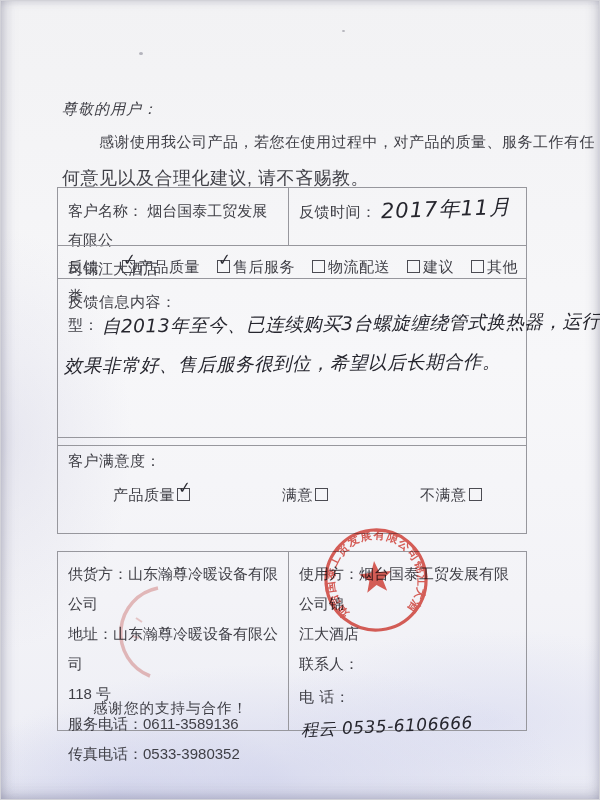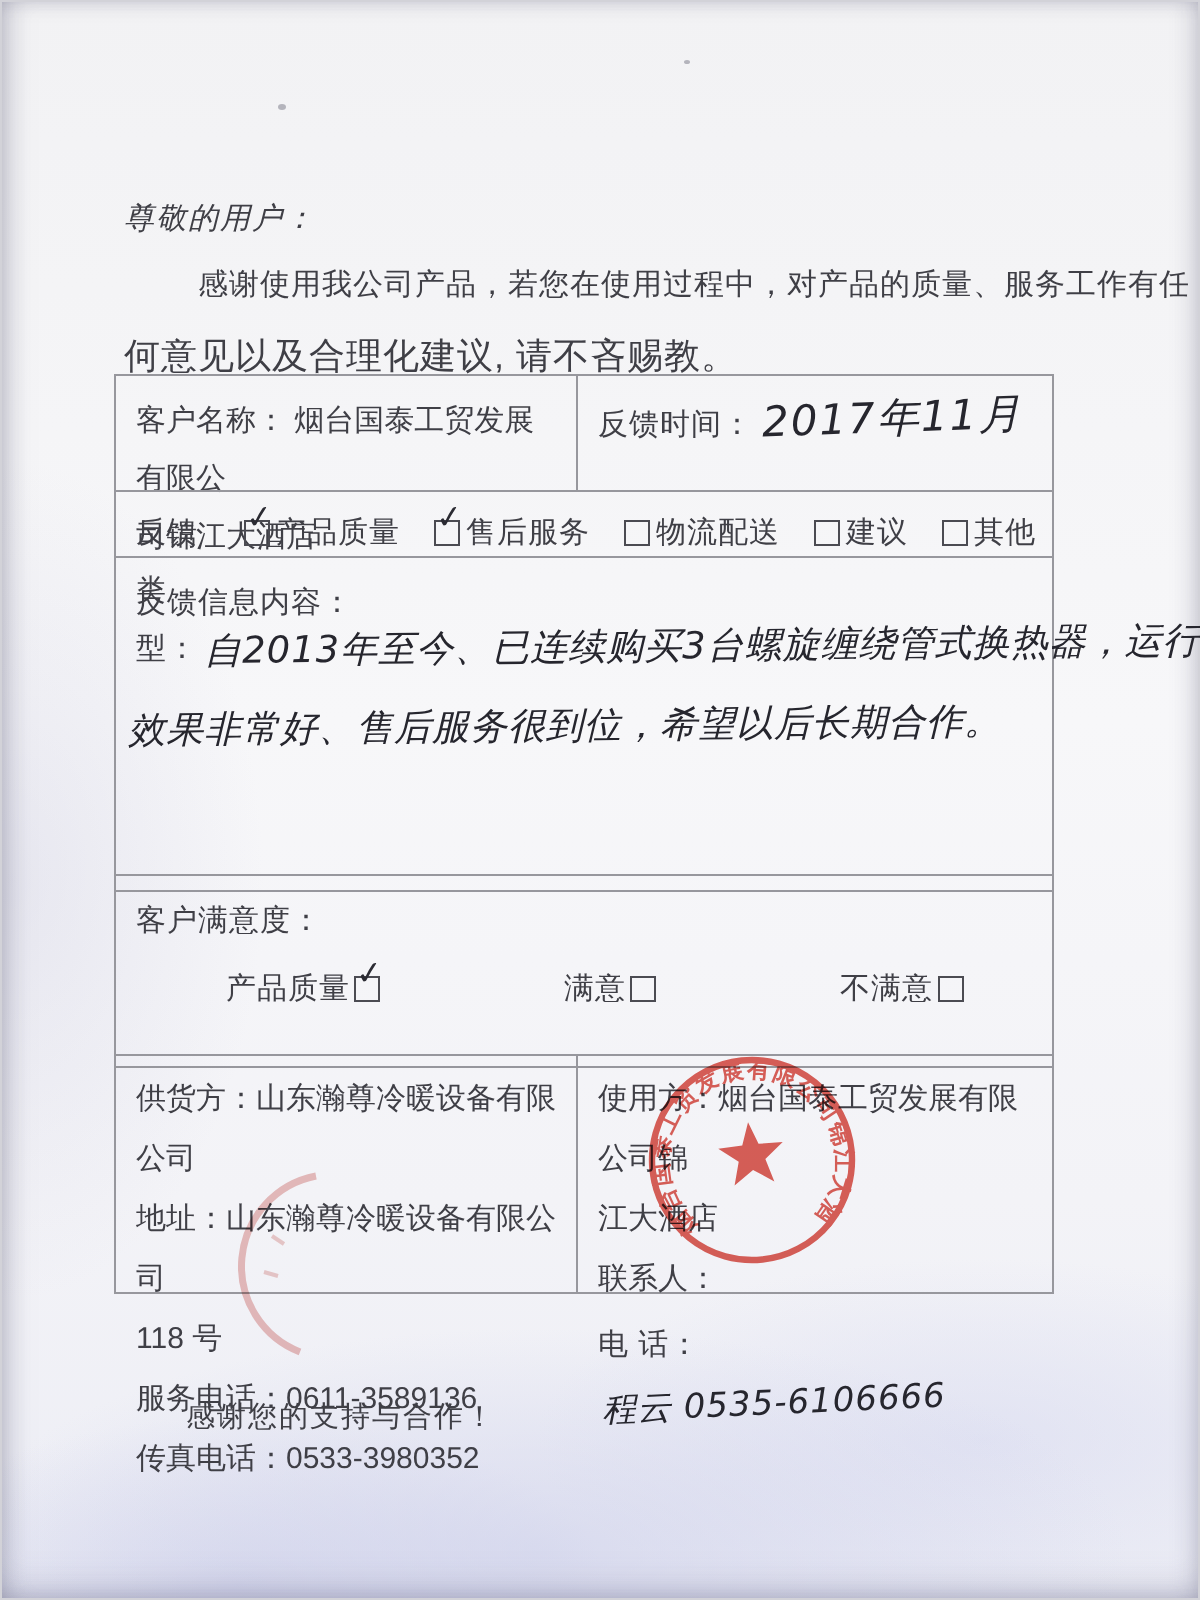--- a/index.html
+++ b/index.html
@@ -137,21 +137,21 @@
             <span class="cb"></span>
           </span>
           <span class="opt">
             <span class="optlabel">不满意</span>
             <span class="cb"></span>
           </span>
         </span>
     </div>
   </div>
 
-  <div class="row" style="top:527px;height:120px;">
+  <div class="row" style="top:551px;height:180px;">
     <div class="cell" style="left:0;width:230px;line-height:30px;padding-top:7px;">
       <div>供货方：山东瀚尊冷暖设备有限公司</div>
       <div>地址：山东瀚尊冷暖设备有限公司</div>
       <div>118 号</div>
       <div>服务电话：0611-3589136</div>
       <div>传真电话：0533-3980352</div>
     </div>
     <div class="cell bordered" style="left:230px;width:240px;line-height:30px;padding-top:7px;">
       <div>使用方：烟台国泰工贸发展有限公司锦</div>
       <div>江大酒店</div>

